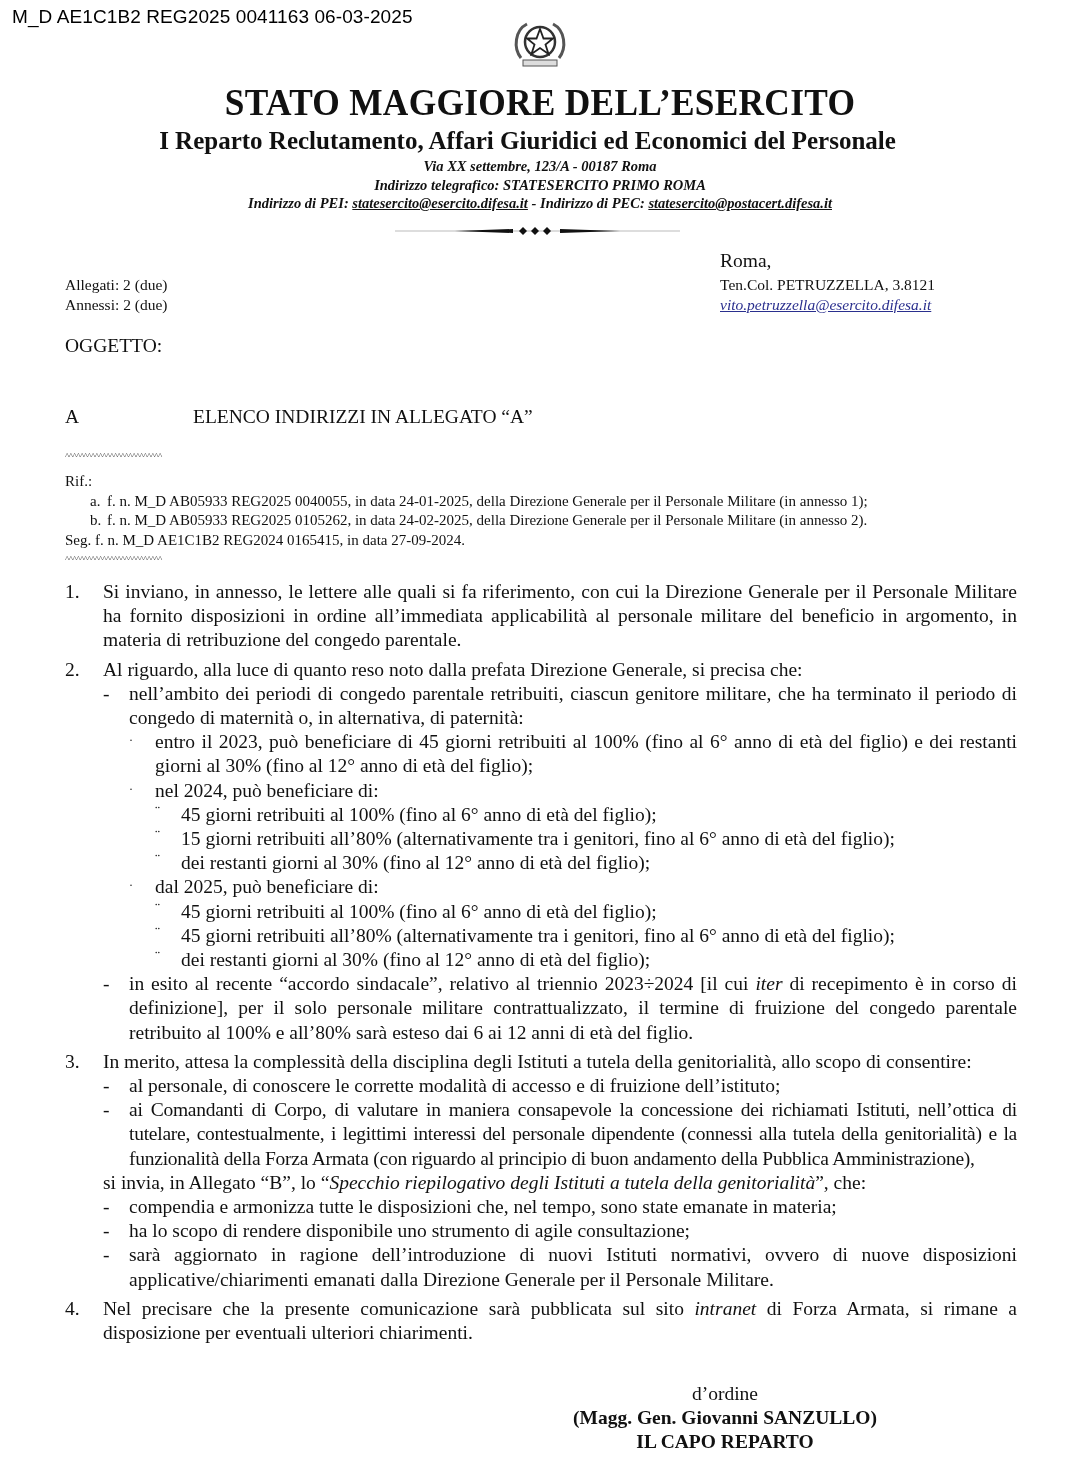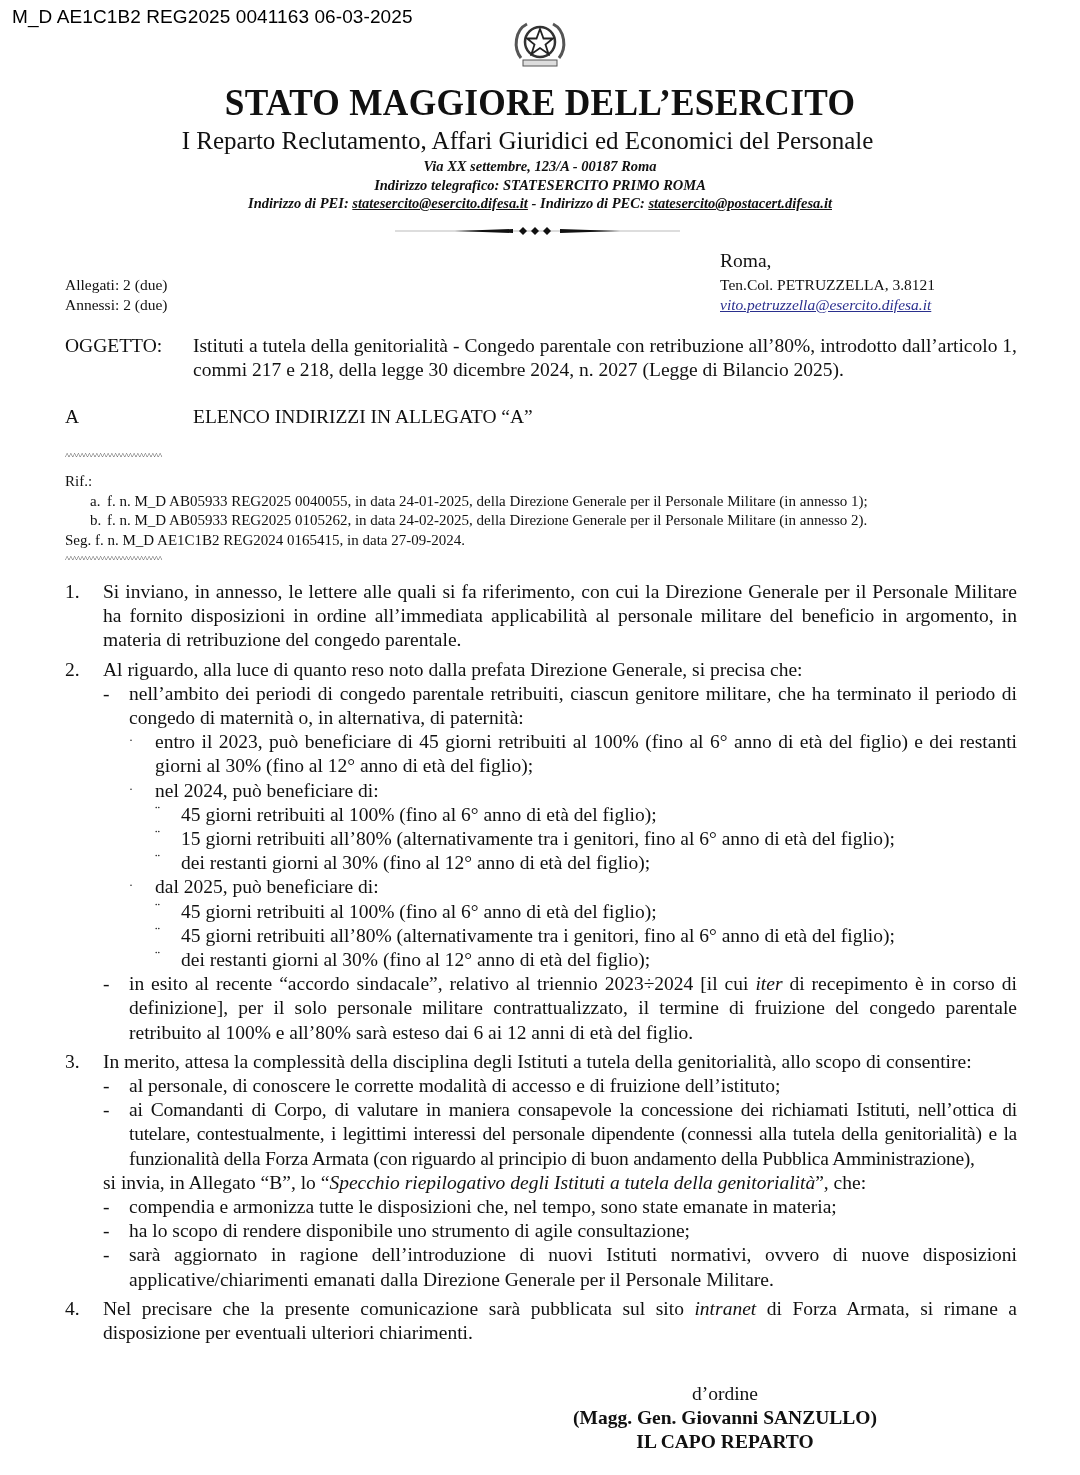--- a/index.html
+++ b/index.html
@@ -1,20 +1,20 @@
 <!DOCTYPE html>
 <html><head>
 <meta charset="utf-8">
 <style>
   html, body { margin:0; padding:0; background:#fff; }
   body { width:1080px; height:1475px; position:relative; overflow:hidden; font-family:"Liberation Serif", serif; color:#111; }
   .protocol { position:absolute; left:12px; top:6px; font-family:"Liberation Sans", sans-serif; font-size:19px; color:#000000; letter-spacing:0.1px; }
   .emblem { position:absolute; left:511px; top:18px; width:58px; height:52px; }
   .h1 { position:absolute; left:0; width:1080px; top:80px; text-align:center; font-weight:bold; font-size:38px; letter-spacing:0.3px; transform:scaleX(0.93); }
-  .h2 { position:absolute; left:0; width:1055px; top:127px; text-align:center; font-weight:normal; font-size:25px; }
+  .h2 { position:absolute; left:0; width:1055px; top:127px; text-align:center; font-weight:bold; font-size:25px; }
   .addr { position:absolute; left:0; width:1080px; text-align:center; font-style:italic; font-size:14.5px;font-weight:bold; }
   .addr a, .u { text-decoration:underline; color:#111; }
   .ornament { position:absolute; left:395px; top:224px; width:285px; height:14px; }
   .abs { position:absolute; font-size:15.5px; }
   .link-blue { color:#2a2f8e; font-style:italic; text-decoration:underline; }
   .subject { position:absolute; left:65px; top:334px; width:952px; font-size:19.5px; line-height:24px; }
   .subject .lbl { position:absolute; left:0; top:0; }
   .subject .txt { margin-left:128px; text-align:justify; }
   .to { position:absolute; left:65px; top:406px; font-size:19.5px; }
   .to .val { position:absolute; left:128px; white-space:nowrap; }
@@ -67,21 +67,20 @@
 </svg>
 
 <div class="abs" style="left:720px; top:250px; font-size:19.5px;">Roma,</div>
 <div class="abs" style="left:65px; top:276px;">Allegati: 2 (due)</div>
 <div class="abs" style="left:65px; top:296px;">Annessi: 2 (due)</div>
 <div class="abs" style="left:720px; top:276px;">Ten.Col. PETRUZZELLA, 3.8121</div>
 <div class="abs link-blue" style="left:720px; top:296px;">vito.petruzzella@esercito.difesa.it</div>
 
 <div class="subject">
   <span class="lbl">OGGETTO:</span>
-  <div class="txt">Istituti a tutela della genitorialità - Congedo parentale con retribuzione all’80%, introdotto dall’articolo 1, commi 217 e 218, della legge 30 dicembre 2024, n. 2027 (Legge di Bilancio 2025).</div>
 </div>
 
 <div class="to">
   <span>A</span>
   <span class="val">ELENCO INDIRIZZI IN ALLEGATO “A”</span>
 </div>
 
 <div class="carets" style="top:451px;">^^^^^^^^^^^^^^^^^^^^^^^^^^</div>
 
 <div class="rif">

